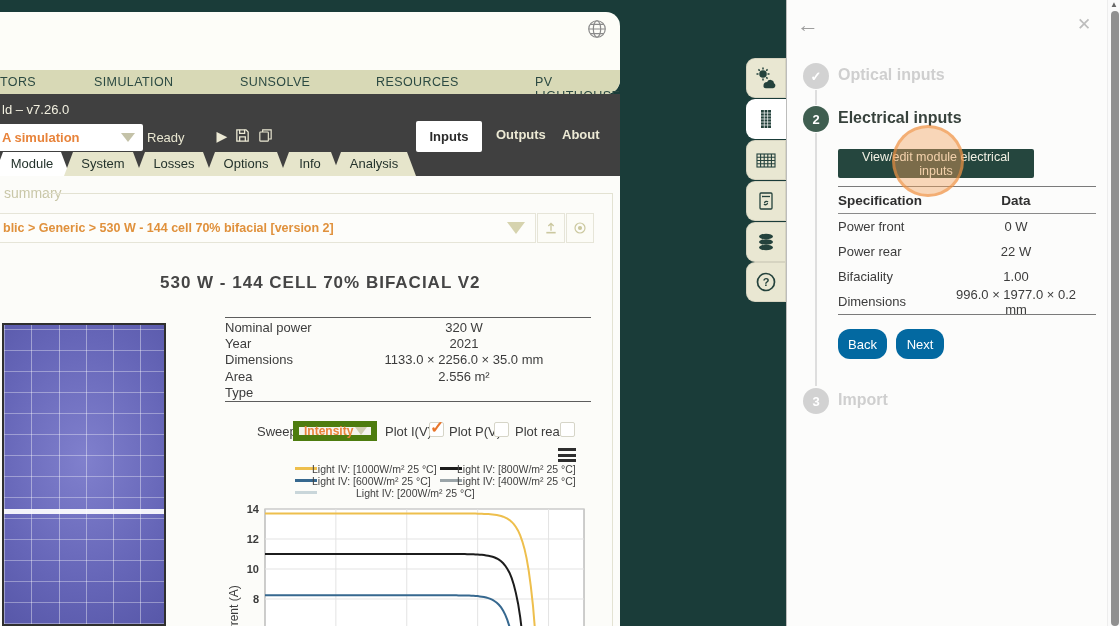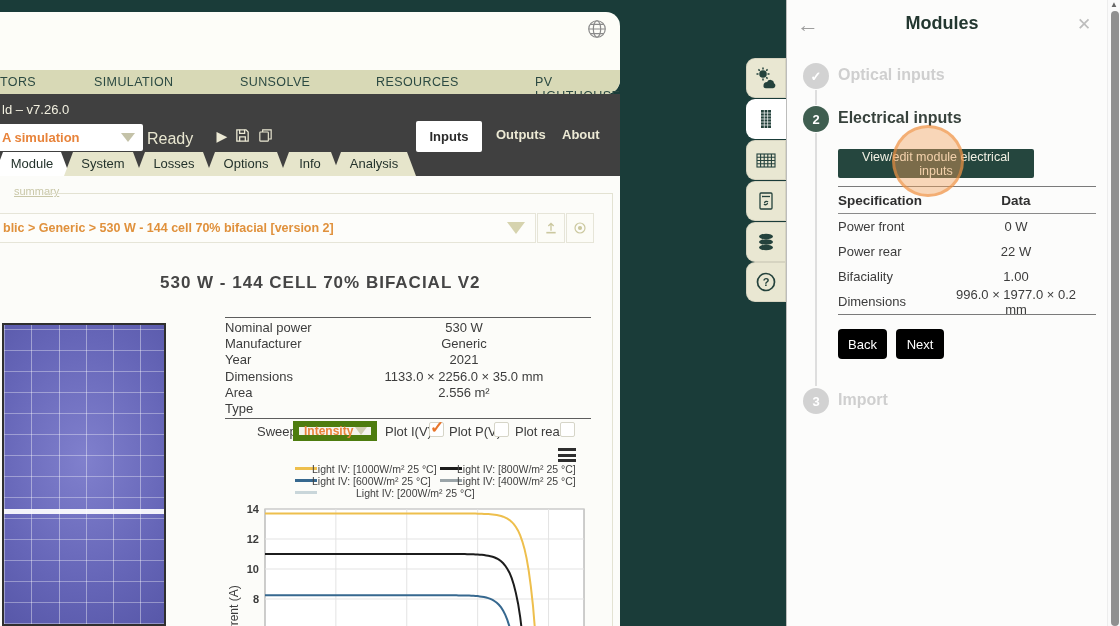--- a/index.html
+++ b/index.html
@@ -14,30 +14,30 @@
   .logo-text{margin-left:8px;color:#1d2b4c;font-weight:bold;font-size:17px;letter-spacing:1.5px;}
   .nav-bar{position:absolute;left:0;bottom:0;width:100%;height:24px;background:#d8d9b6;border-radius:0 0 14px 0;}
   .nav-item{position:absolute;top:5px;font-size:12.5px;color:#2c4a42;letter-spacing:0.4px;cursor:pointer;}
 
   
   .band{position:absolute;left:0;top:94px;width:620px;height:82px;background:#404040;}
   .version{position:absolute;left:2px;top:8px;color:#f2f0e0;font-size:13px;}
   .sim-select{position:absolute;left:-10px;top:30px;width:153px;height:27px;background:#fff;border-radius:2px;display:flex;align-items:center;}
   .sim-select .val{color:#e8833a;font-weight:bold;font-size:13px;padding-left:12px;flex:1;}
   .tri{width:0;height:0;border-left:7px solid transparent;border-right:7px solid transparent;border-top:9px solid #c4c2a8;margin-right:8px;}
-  .ready{position:absolute;left:147px;top:36px;color:#e8e6d0;font-size:16px;}
+  .ready{position:absolute;left:147px;top:36px;color:#e8e6d0;font-size:13px;}
   .tb-icon{position:absolute;top:33px;width:18px;height:18px;color:#ece9d4;font-size:14px;line-height:18px;text-align:center;cursor:pointer;}
   .view-btn{position:absolute;top:33px;color:#ece9d4;font-weight:bold;font-size:13px;cursor:pointer;}
   .view-btn.active{top:27px;background:#fff;color:#2b2b2b;width:66px;height:31px;line-height:31px;text-align:center;border-radius:2px;}
   .tab{position:absolute;top:58px;height:24px;line-height:24px;text-align:center;font-size:13px;color:#24332c;background:#e6e5cb;clip-path:polygon(9px 0,calc(100% - 9px) 0,100% 100%,0 100%);cursor:pointer;}
   .tab.active{background:#ffffff;font-weight:normal;}
 
   
   .content{position:absolute;left:0;top:176px;width:620px;height:450px;background:#fcfcf9;}
-  .fs-legend{position:absolute;left:14px;top:9px;font-size:11px;color:#c9c7a8;text-decoration:underline;}
+  .fs-legend{position:absolute;left:4px;top:9px;font-size:14px;color:#c9c7a8;}
   .fs-top{position:absolute;left:46px;top:17px;width:566px;height:0;border-top:1px solid #e3e2d2;}
   .fs-right{position:absolute;left:612px;top:17px;width:0;height:433px;border-left:1px solid #e3e2d2;}
   .crumb-field{position:absolute;left:-8px;top:37px;width:544px;height:30px;background:#fdfdfa;border:1px solid #e6e5d8;display:flex;align-items:center;cursor:pointer;}
   .crumb-text{color:#e0913c;font-weight:bold;font-size:12.5px;padding-left:10px;flex:1;white-space:nowrap;overflow:hidden;}
   .crumb-tri{width:0;height:0;border-left:9px solid transparent;border-right:9px solid transparent;border-top:12px solid #d6d3ae;margin-right:10px;}
   .mini-btn{position:absolute;top:37px;width:28px;height:30px;background:#fcfcf7;border:1px solid #e6e5d8;display:flex;align-items:center;justify-content:center;cursor:pointer;}
   .mod-title{position:absolute;left:160px;top:97px;font-size:17px;font-weight:bold;letter-spacing:1px;color:#454545;}
   .panel-img{position:absolute;left:2px;top:147px;width:164px;height:303px;border:2px solid #2f2f2f;
     background-image:
       repeating-linear-gradient(90deg, rgba(255,255,255,0.4) 0 1px, transparent 1px 27.3px),
@@ -75,21 +75,21 @@
   .step-label.dim{color:#cfcfcf;}
   .step-label.strong{color:#37423c;}
   .conn{position:absolute;left:28px;width:2px;background:#dedede;}
   .halo{position:absolute;left:105px;top:125px;width:72px;height:72px;border-radius:50%;background:rgba(244,163,90,0.42);border:3px solid rgba(238,142,60,0.55);z-index:5;}
   .p-action{position:absolute;left:51px;top:149px;width:196px;height:29px;background:#25463e;color:#f2f1e4;font-size:12.5px;border:none;border-radius:2px;cursor:pointer;}
   .spec-table{position:absolute;left:51px;top:186px;width:258px;border-top:1px solid #7a7a7a;border-bottom:1px solid #7a7a7a;}
   .spec-head{display:flex;height:27px;align-items:center;border-bottom:1px solid #8a8a8a;font-size:13.5px;font-weight:bold;color:#2f2f2f;}
   .spec-row{display:flex;height:25px;align-items:center;font-size:13px;color:#3c3c3c;}
   .spec-lbl{width:112px;}
   .spec-val{flex:1;text-align:center;padding-right:14px;}
-  .p-btn{position:absolute;top:329px;height:30px;background:#000000;color:#fff;font-size:13px;border:none;border-radius:4px;cursor:pointer;}
+  .p-btn{position:absolute;top:329px;height:30px;background:#0369a1;color:#fff;font-size:13px;border:none;border-radius:12px;cursor:pointer;}
   .scrollbar{position:absolute;left:320px;top:0;width:14px;height:626px;background:#fafafa;border-left:1px solid #ededed;}
   .scroll-up{position:absolute;left:2px;top:0px;font-size:8px;color:#666;cursor:pointer;}
   .scroll-thumb{position:absolute;left:3px;top:11px;width:8px;height:615px;background:#909090;border-radius:4px;cursor:pointer;}
 </style>
 </head>
 <body>
 
 <div id="screen">
 
   <div class="app-header">
@@ -164,25 +164,21 @@
 
     <div class="mod-title">530 W - 144 CELL 70% BIFACIAL V2</div>
 
     <div class="panel-img">
       <div class="panel-mid"></div>
     </div>
 
     <div class="info-table">
       <div class="info-row">
           <span class="lbl">Nominal power</span>
-          <span class="val">530 W</span>
-        </div>
-      <div class="info-row">
-          <span class="lbl">Manufacturer</span>
-          <span class="val">Generic</span>
+          <span class="val">320 W</span>
         </div>
       <div class="info-row">
           <span class="lbl">Year</span>
           <span class="val">2021</span>
         </div>
       <div class="info-row">
           <span class="lbl">Dimensions</span>
           <span class="val">1133.0 × 2256.0 × 35.0 mm</span>
         </div>
       <div class="info-row">
@@ -292,21 +288,20 @@
   </div>
   <div class="side-tab" style="top:262px;">
     <svg width="24" height="24" viewBox="0 0 24 24">
         <circle cx="12" cy="12" r="8.5" fill="none" stroke="#24423c" stroke-width="1.7"></circle>
         <text x="12" y="16" text-anchor="middle" font-size="11" font-weight="bold" fill="#24423c" font-family="Liberation Sans, sans-serif">?</text>
       </svg>
   </div>
 
   <div class="panel">
     <div class="p-back">←</div>
-    <div class="p-title">Modules</div>
     <div class="p-close">✕</div>
 
     <div class="step-circle done" style="top:63px;">✓</div>
     <div class="step-label dim" style="top:66px;">Optical inputs</div>
     <div class="conn" style="top:90px;height:15px;"></div>
 
     <div class="step-circle active" style="top:106px;">2</div>
     <div class="step-label strong" style="top:109px;">Electrical inputs</div>
     <div class="conn" style="top:133px;height:253px;"></div>
 

